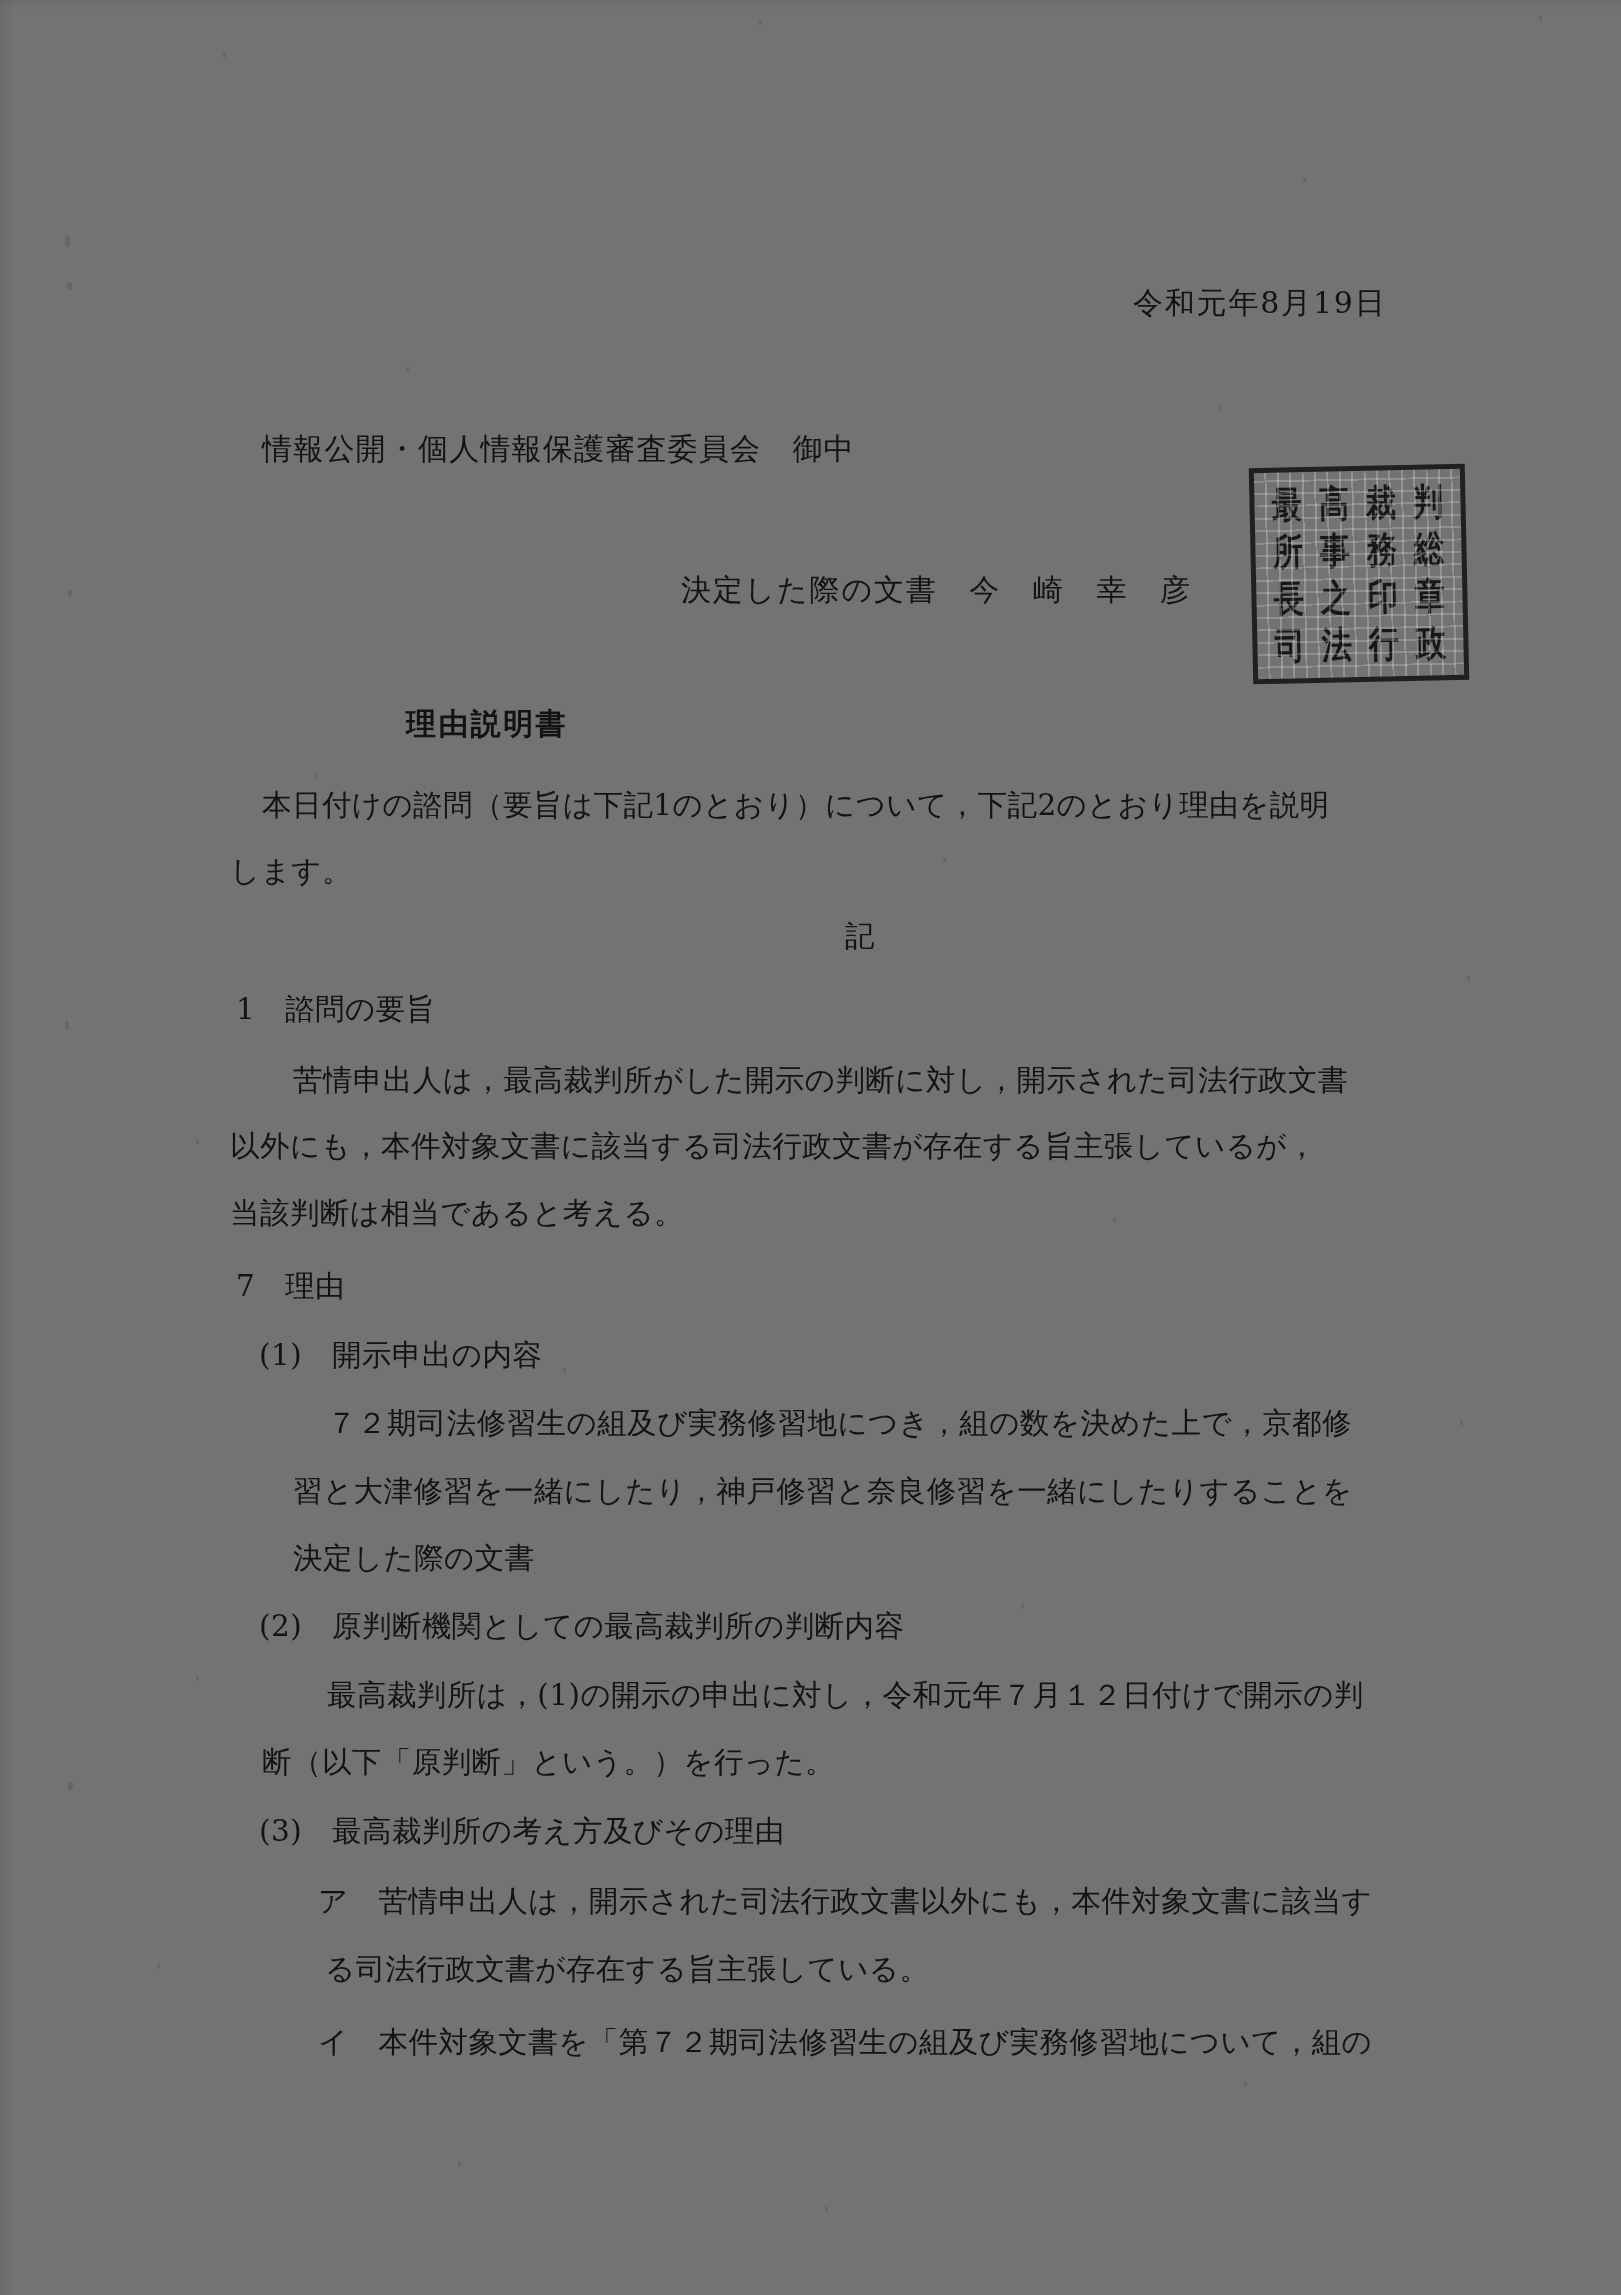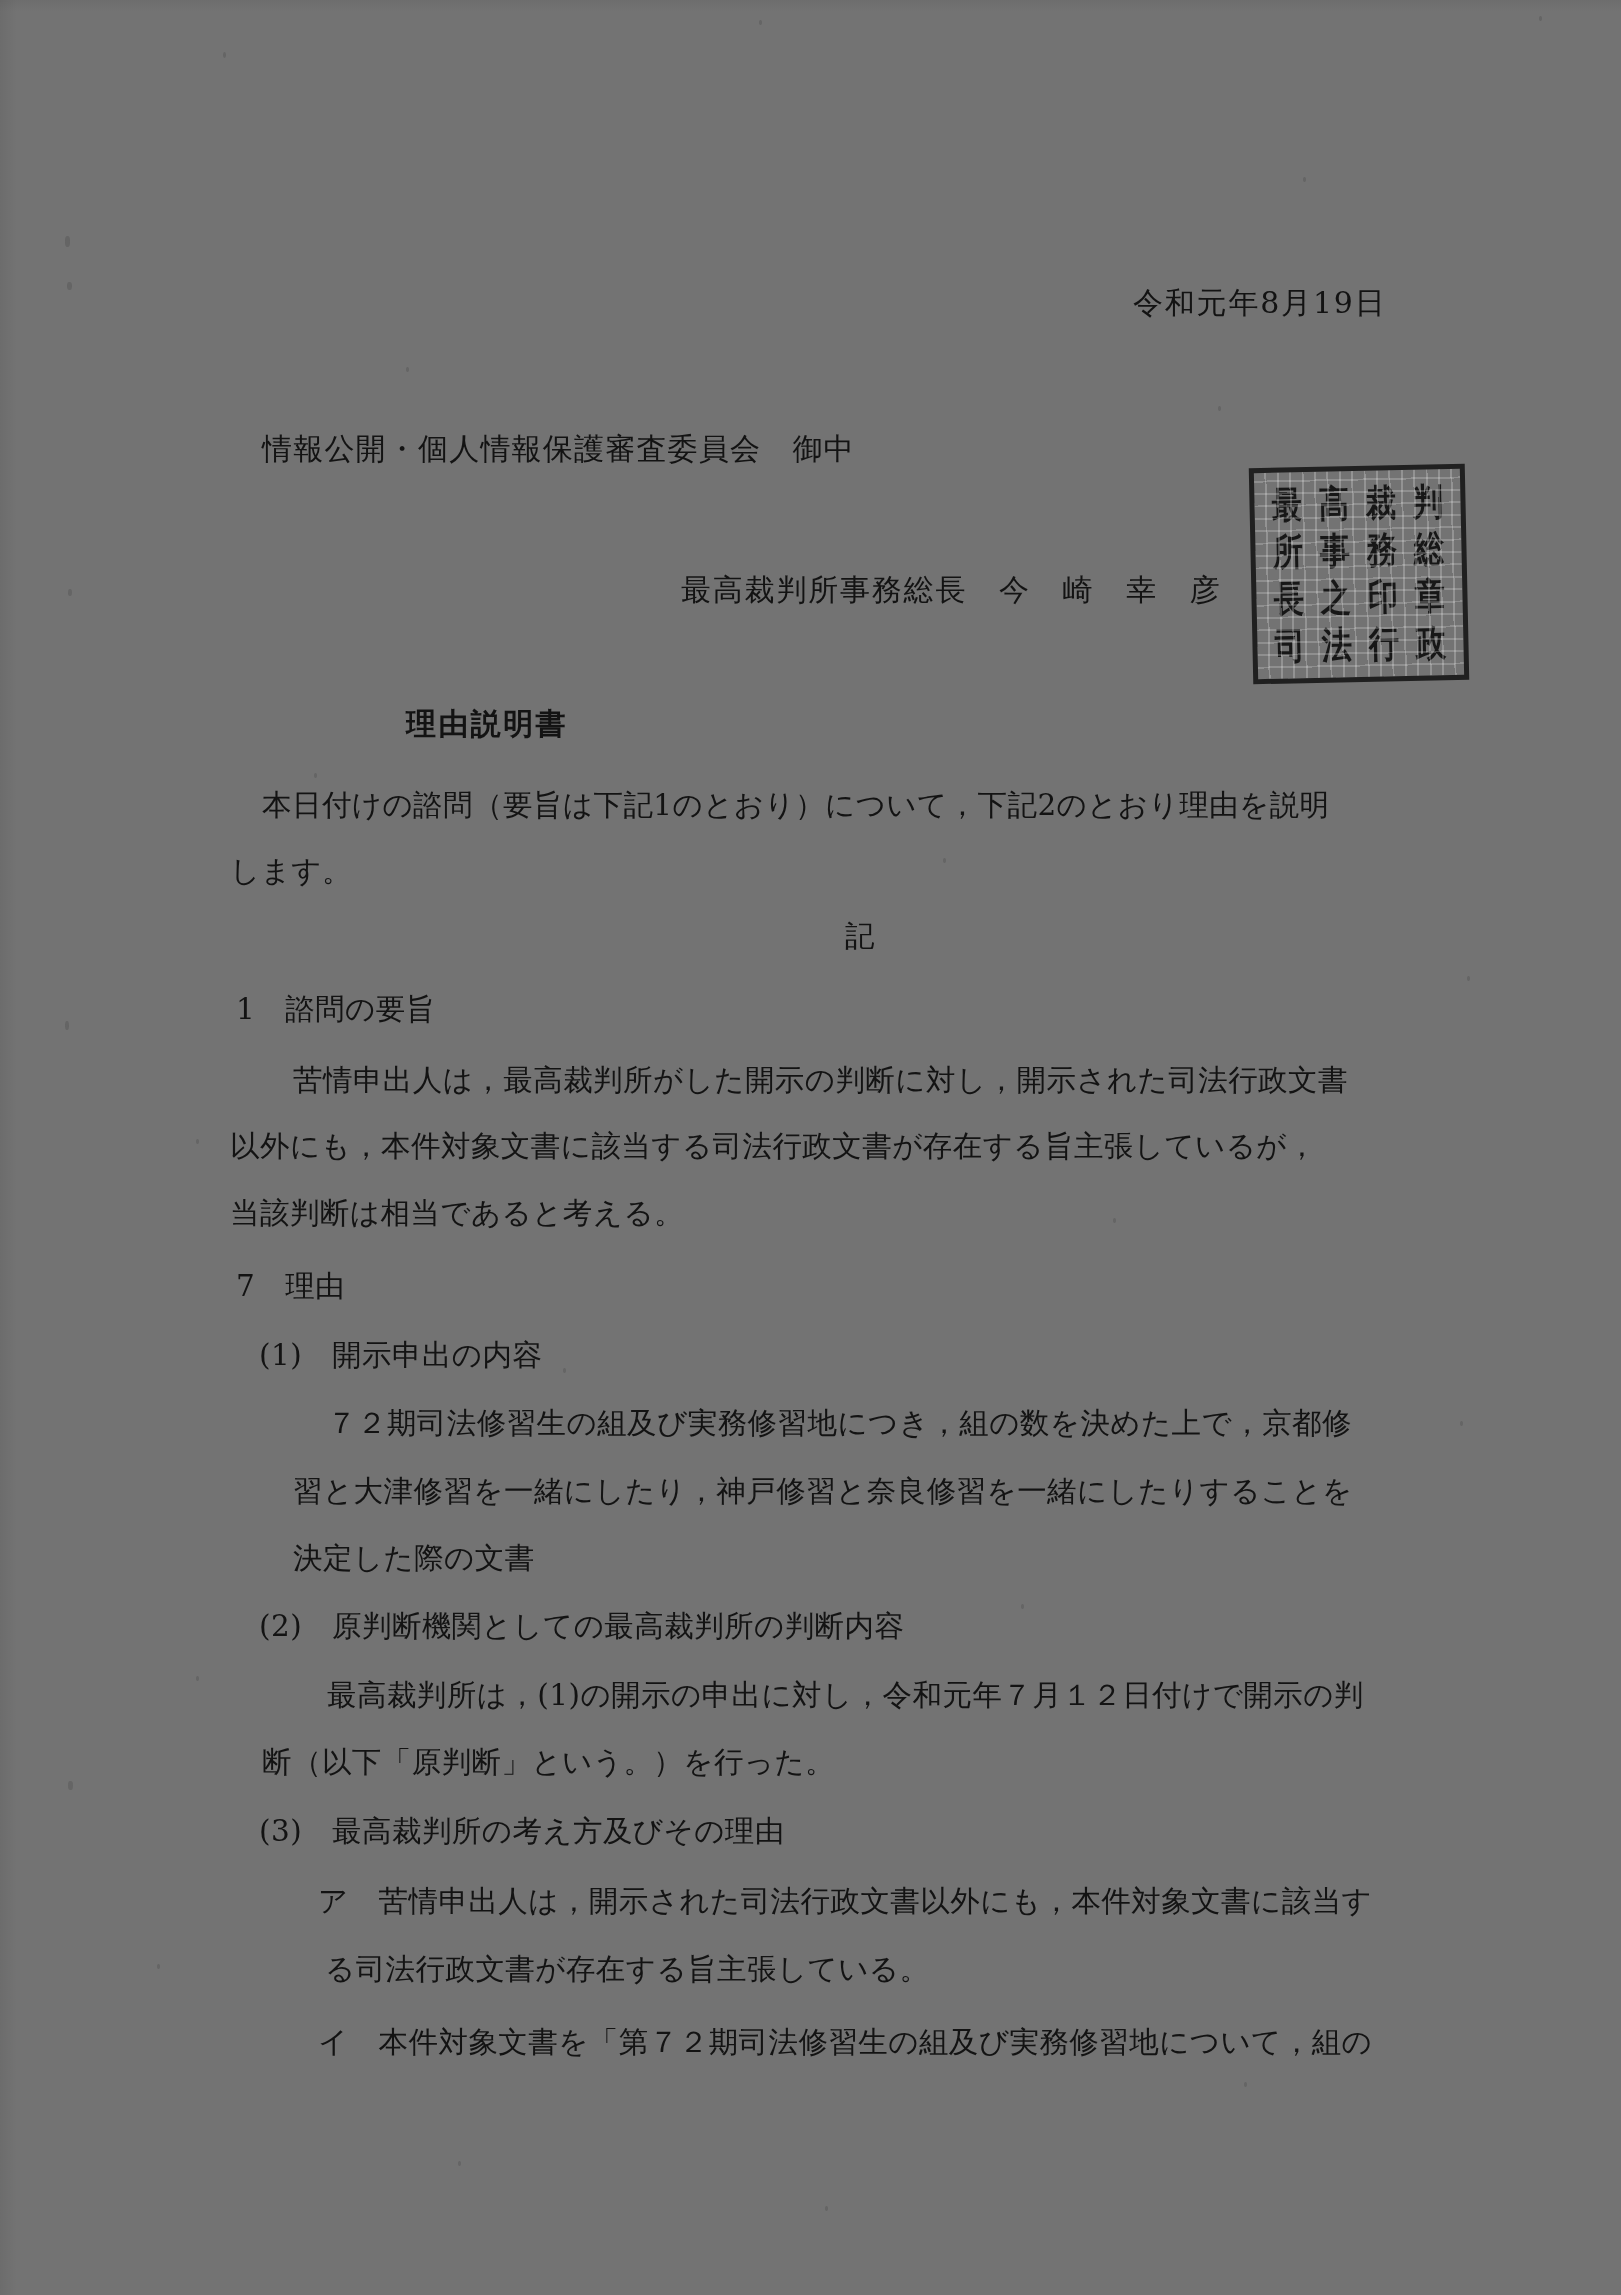--- a/index.html
+++ b/index.html
@@ -172,21 +172,21 @@
   <div class="speck" style="left:1244px; top:2082px; width:3.3px; height:5.2px;"></div>
   <div class="speck" style="left:825px; top:2206px; width:3.3px; height:5.2px;"></div>
   <div class="speck" style="left:458px; top:2161px; width:3.3px; height:5.2px;"></div>
 
   <div class="doc">
 
     <div class="line date">令和元年8月19日</div>
 
     <div class="line addressee">情報公開・個人情報保護審査委員会　御中</div>
 
-    <div class="line signer">最高裁判所事務総長　今　崎　幸　彦</div>
+    <div class="line signer">決定した際の文書　今　崎　幸　彦</div>
 
     <div class="seal">
       <div class="glyphs">
         <span class="g">最</span>
         <span class="g">高</span>
         <span class="g">裁</span>
         <span class="g">判</span>
         <span class="g">所</span>
         <span class="g">事</span>
         <span class="g">務</span>

